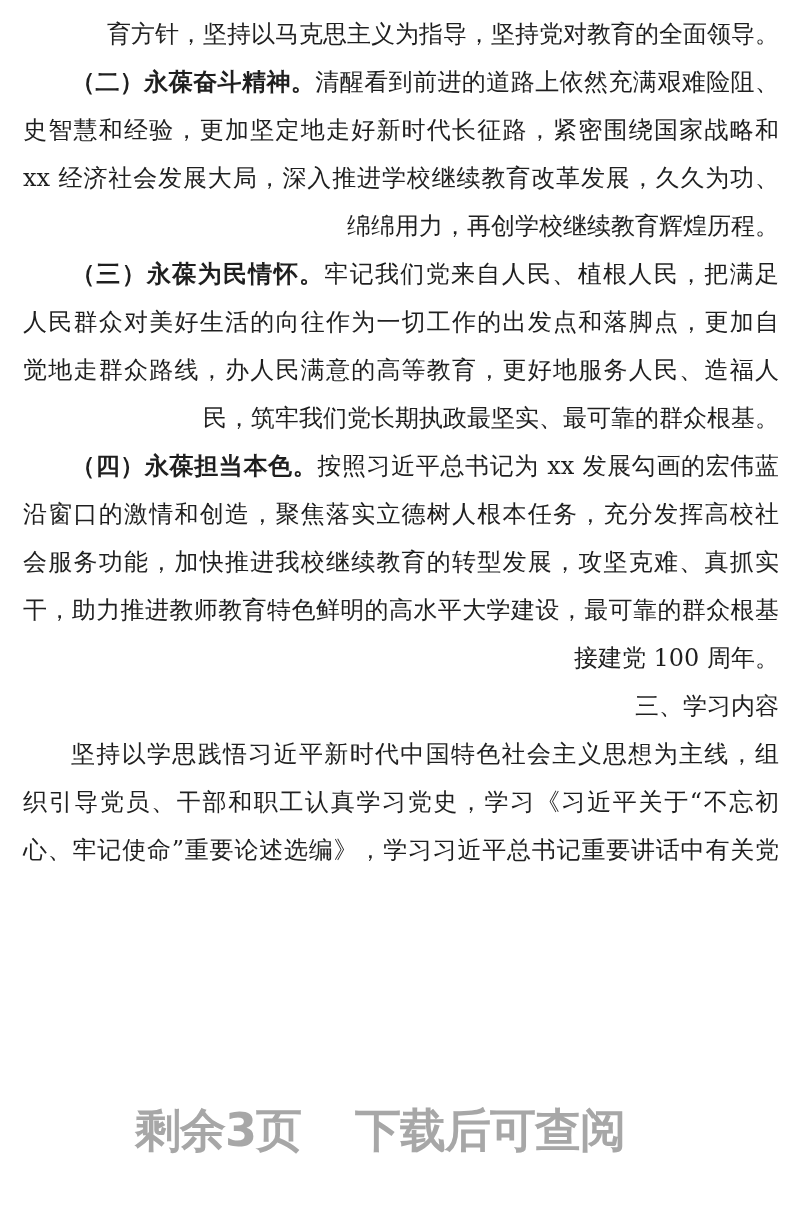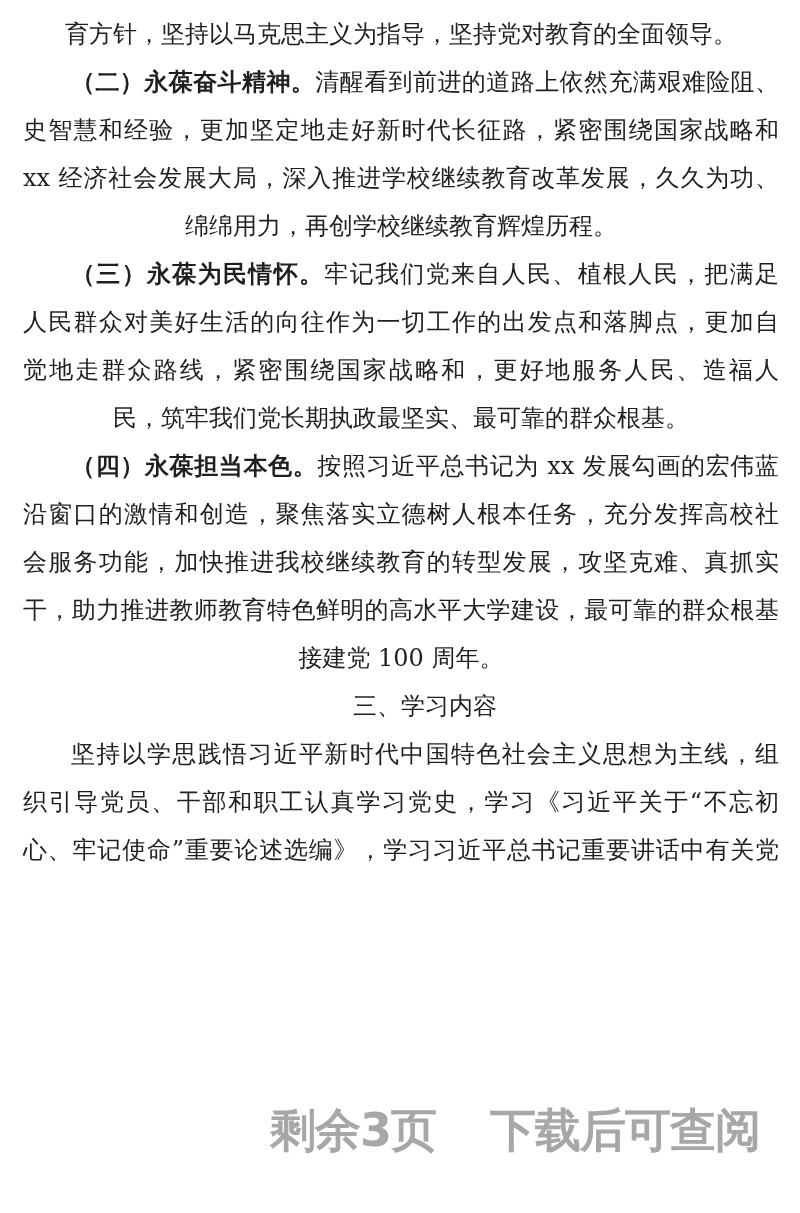--- a/index.html
+++ b/index.html
@@ -14,39 +14,39 @@
   .doc-body {
     position: absolute;
     left: 23px;
     top: 10px;
     width: 756px;
     color: #1f1f1f;
     font-size: 24px;
     line-height: 48px;
   }
   .line {
-    text-align: center;
+    text-align: right;
     white-space: normal;
   }
   .line.fill {
     text-align: justify;
     text-align-last: justify;
   }
   .line.indent {
     text-indent: 2em;
   }
   .line b {
     font-weight: bold;
   }
   .notice {
     position: absolute;
     left: 0;
     top: 1102px;
     width: 760px;
-    text-align: right;
+    text-align: center;
     font-family: "DejaVu Sans", sans-serif;
     font-weight: bold;
     font-size: 46px;
     line-height: 1.25;
     color: #a7a7a7;
     letter-spacing: -1px;
     white-space: nowrap;
   }
   .notice .gap {
     display: inline-block;
@@ -58,21 +58,21 @@
 
 <div class="page" style="background: rgb(255, 255, 255);">
   <div class="doc-body" style="color: rgb(31, 31, 31);">
       <div class="line"><span>育方针，坚持以马克思主义为指导，坚持党对教育的全面领导。</span></div>
       <div class="line fill indent"><b>（二）永葆奋斗精神。</b><span>清醒看到前进的道路上依然充满艰难险阻、</span></div>
       <div class="line fill"><span>史智慧和经验，更加坚定地走好新时代长征路，紧密围绕国家战略和</span></div>
       <div class="line fill"><span>xx 经济社会发展大局，深入推进学校继续教育改革发展，久久为功、</span></div>
       <div class="line"><span>绵绵用力，再创学校继续教育辉煌历程。</span></div>
       <div class="line fill indent"><b>（三）永葆为民情怀。</b><span>牢记我们党来自人民、植根人民，把满足</span></div>
       <div class="line fill"><span>人民群众对美好生活的向往作为一切工作的出发点和落脚点，更加自</span></div>
-      <div class="line fill"><span>觉地走群众路线，紧密围绕国家战略和，更好地服务人民、造福人</span></div>
+      <div class="line fill"><span>觉地走群众路线，办人民满意的高等教育，更好地服务人民、造福人</span></div>
       <div class="line"><span>民，筑牢我们党长期执政最坚实、最可靠的群众根基。</span></div>
       <div class="line fill indent"><b>（四）永葆担当本色。</b><span>按照习近平总书记为 xx 发展勾画的宏伟蓝</span></div>
       <div class="line fill"><span>沿窗口的激情和创造，聚焦落实立德树人根本任务，充分发挥高校社</span></div>
       <div class="line fill"><span>会服务功能，加快推进我校继续教育的转型发展，攻坚克难、真抓实</span></div>
       <div class="line fill"><span>干，助力推进教师教育特色鲜明的高水平大学建设，最可靠的群众根基</span></div>
       <div class="line"><span>接建党 100 周年。</span></div>
       <div class="line indent"><span>三、学习内容</span></div>
       <div class="line fill indent"><span>坚持以学思践悟习近平新时代中国特色社会主义思想为主线，组</span></div>
       <div class="line fill"><span>织引导党员、干部和职工认真学习党史，学习《习近平关于“不忘初</span></div>
       <div class="line fill"><span>心、牢记使命”重要论述选编》，学习习近平总书记重要讲话中有关党</span></div>

